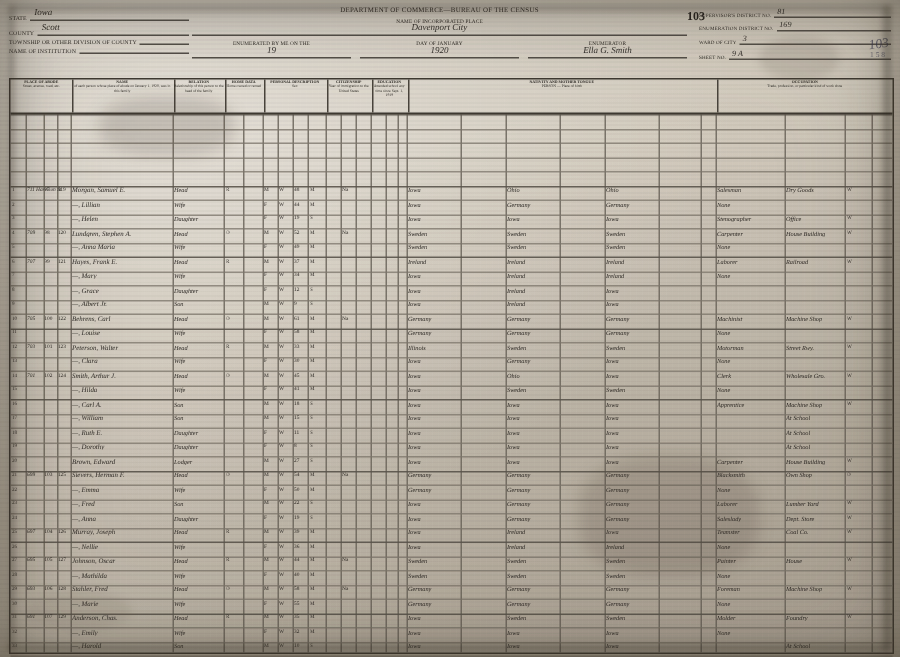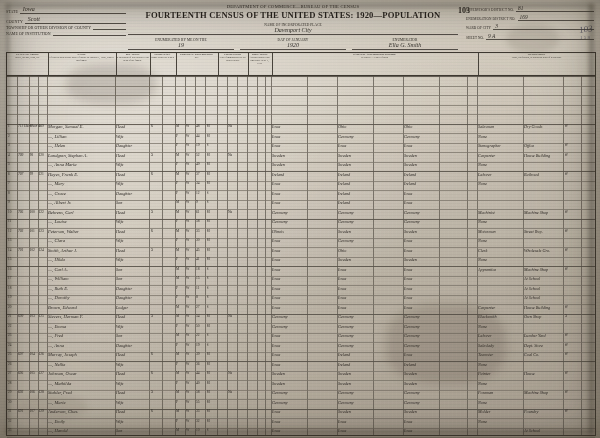--- a/index.html
+++ b/index.html
@@ -102,21 +102,20 @@
           <span class="val hand"></span>
         </div>
         <div class="hrow">
           <span class="lbl xtiny">NAME OF INSTITUTION</span>
           <span class="val hand"></span>
         </div>
       </div>
 
       <div class="hdr-mid">
         <div class="t1">DEPARTMENT OF COMMERCE—BUREAU OF THE CENSUS</div>
-        <div class="t2">FOURTEENTH CENSUS OF THE UNITED STATES: 1920—POPULATION</div>
         <div class="midrow">
           <div class="midcell">
             <div class="lbl">NAME OF INCORPORATED PLACE</div>
             <div class="val hand">Davenport City</div>
           </div>
         </div>
         <div class="midrow">
           <div class="midcell">
             <div class="lbl">ENUMERATED BY ME ON THE</div>
             <div class="val hand">19</div>

